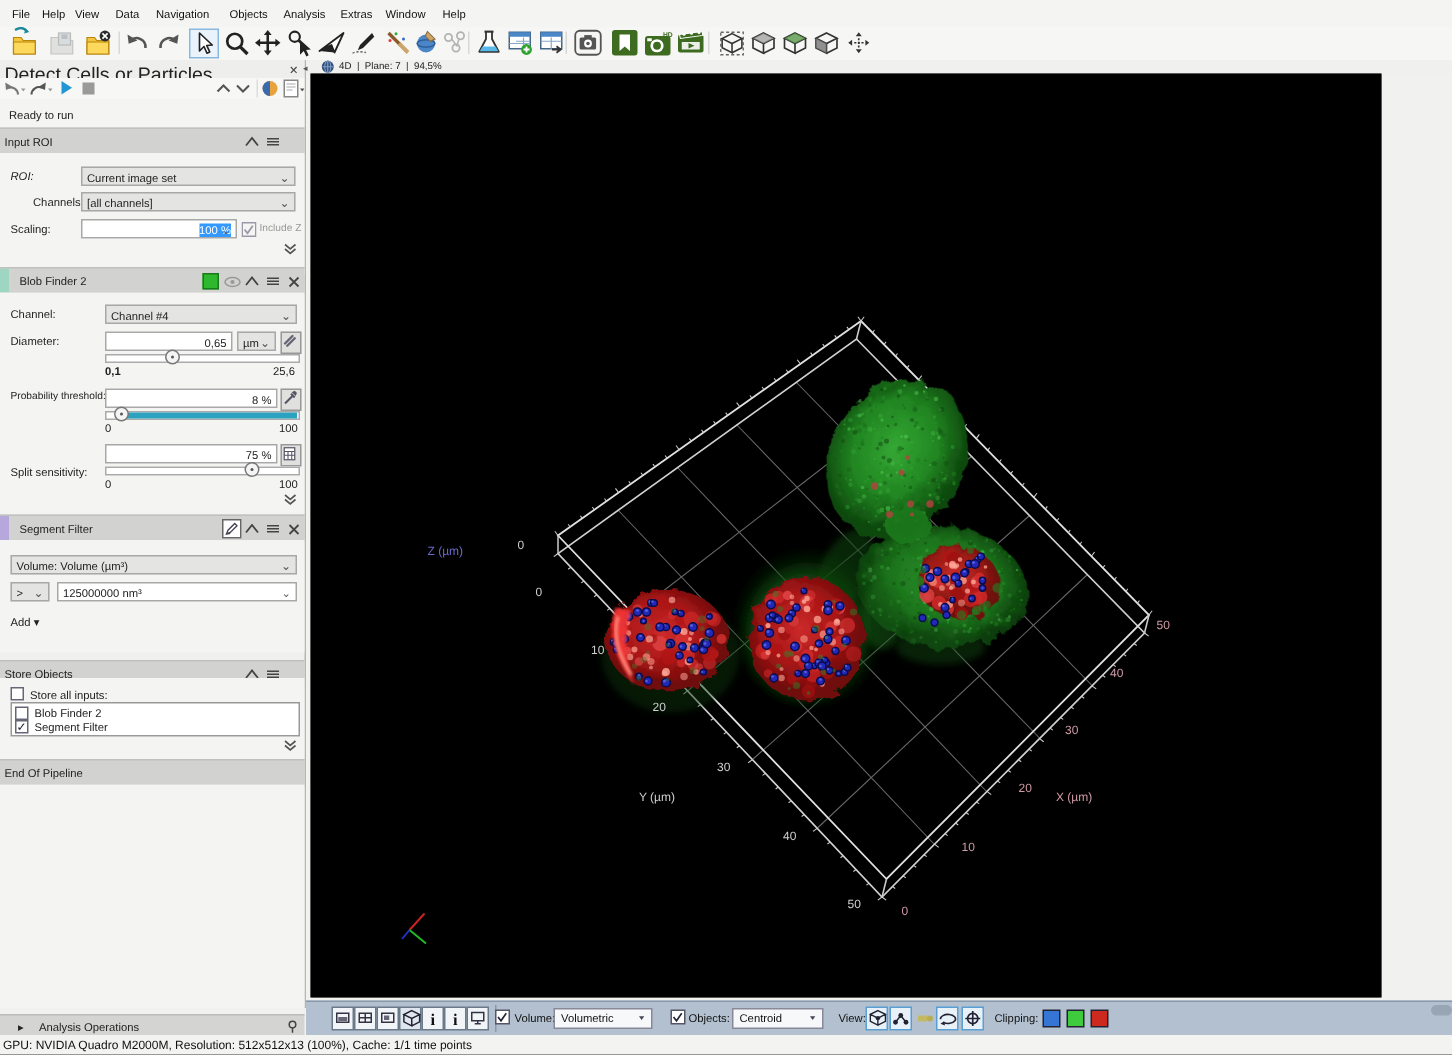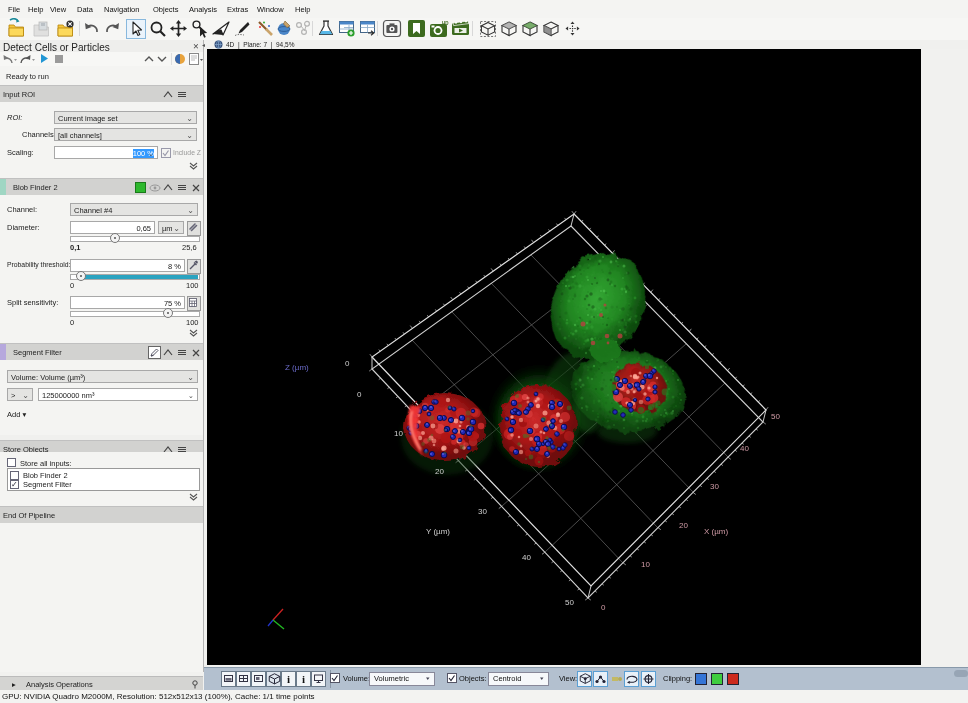--- a/index.html
+++ b/index.html
@@ -224,21 +224,21 @@
           <path d="M7.5 0.5 l2 2.6 -4 0z" stroke="none"></path>
           <path d="M7.5 14.5 l2 -2.6 -4 0z" stroke="none"></path>
           <path d="M0.5 7.5 l2.6 -2 0 4z" stroke="none"></path>
           <path d="M14.5 7.5 l-2.6 -2 0 4z" stroke="none"></path>
         </g>
 </svg>
 </div>
 
 <div id="panel" class="abs">
   <div class="ptitle">
-        <span style="position:absolute;left:3px;top:2px;font-size:10px;">Detect Cells or Particles</span>
+        <span style="position:absolute;left:3px;top:2px;font-size:13px;">Detect Cells or Particles</span>
     <span style="position:absolute;right:4px;top:2px;color:#444;">✕</span>
       </div>
 
   <div class="abs" style="left:0;top:12px;width:203px;height:14px;background:#f7f7f5;border-bottom:1px solid #e0e0e0;">
   <svg width="203" height="14" viewBox="0 0 203 14">
     <g transform="translate(3,2)">
             <path d="M9 9 A5 5 0 0 0 2.5 4.5" fill="none" stroke="#777" stroke-width="1.4"></path>
             <path d="M0.5 1 L1 6 5.5 4z" fill="#777"></path>
           </g>
     <path d="M14 7 l3 0 -1.5 2z" fill="#999"></path>
@@ -330,21 +330,21 @@
           <path d="M6.5 1.5 l2.5 2.5 1 -2 -1.5 -1.5z" fill="#556"></path>
         </svg></div>
 
   <div class="abs" style="left:70px;top:234px;width:128px;height:4px;background:#fff;border:1px solid #aaa;"></div>
   <div class="abs" style="left:79px;top:235px;width:119px;height:4px;background:#2ba3c0;"></div>
   <div class="abs" style="left:76px;top:231px;width:8px;height:8px;border-radius:50%;background:#f4f4f4;border:1px solid #777;">
         <div style="position:absolute;left:2.5px;top:2.5px;width:2.5px;height:2.5px;border-radius:50%;background:#555;"></div>
       </div>
   <span class="lbl" style="left:70px;top:241px;">0</span>
   <span class="lbl" style="left:186px;top:241px;">100</span>
-  <span class="lbl" style="left:7px;top:258px;">Split sensitivity:</span>
+  <span class="lbl" style="left:7px;top:270px;">Split sensitivity:</span>
   <div class="tbox" style="left:70px;top:256px;width:115px;">75 %</div>
   <div class="abs" style="left:187px;top:256px;width:12px;height:13px;background:#e0e0de;border:1px solid #999;"><svg width="10" height="11">
           <rect x="1.5" y="1.5" width="7" height="8" fill="#fff" stroke="#556" stroke-width="0.8"></rect>
           <path d="M1.5 4 h7 M4 4 v5.5 M6.5 4 v5.5 M1.5 6.5 h7" stroke="#556" stroke-width="0.7"></path>
         </svg></div>
 
   <div class="abs" style="left:70px;top:271px;width:128px;height:4px;background:#fff;border:1px solid #aaa;"></div>
   <div class="abs" style="left:163px;top:268px;width:8px;height:8px;border-radius:50%;background:#f4f4f4;border:1px solid #777;">
         <div style="position:absolute;left:2.5px;top:2.5px;width:2.5px;height:2.5px;border-radius:50%;background:#555;"></div>
       </div>

